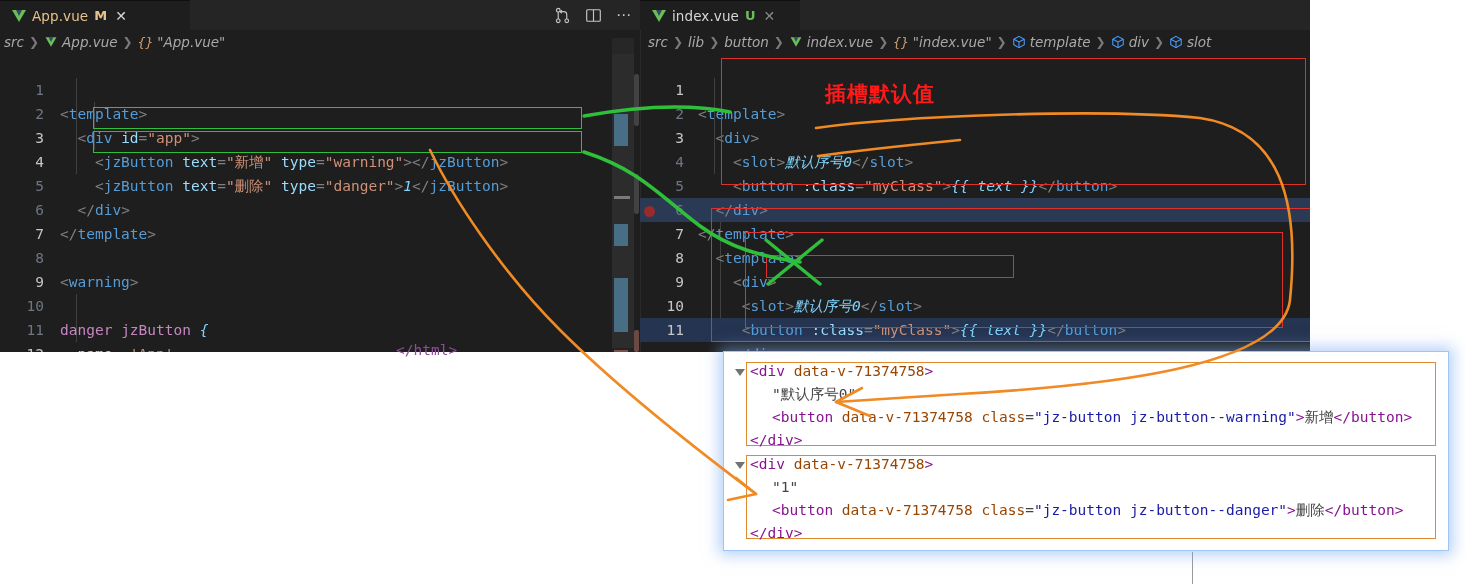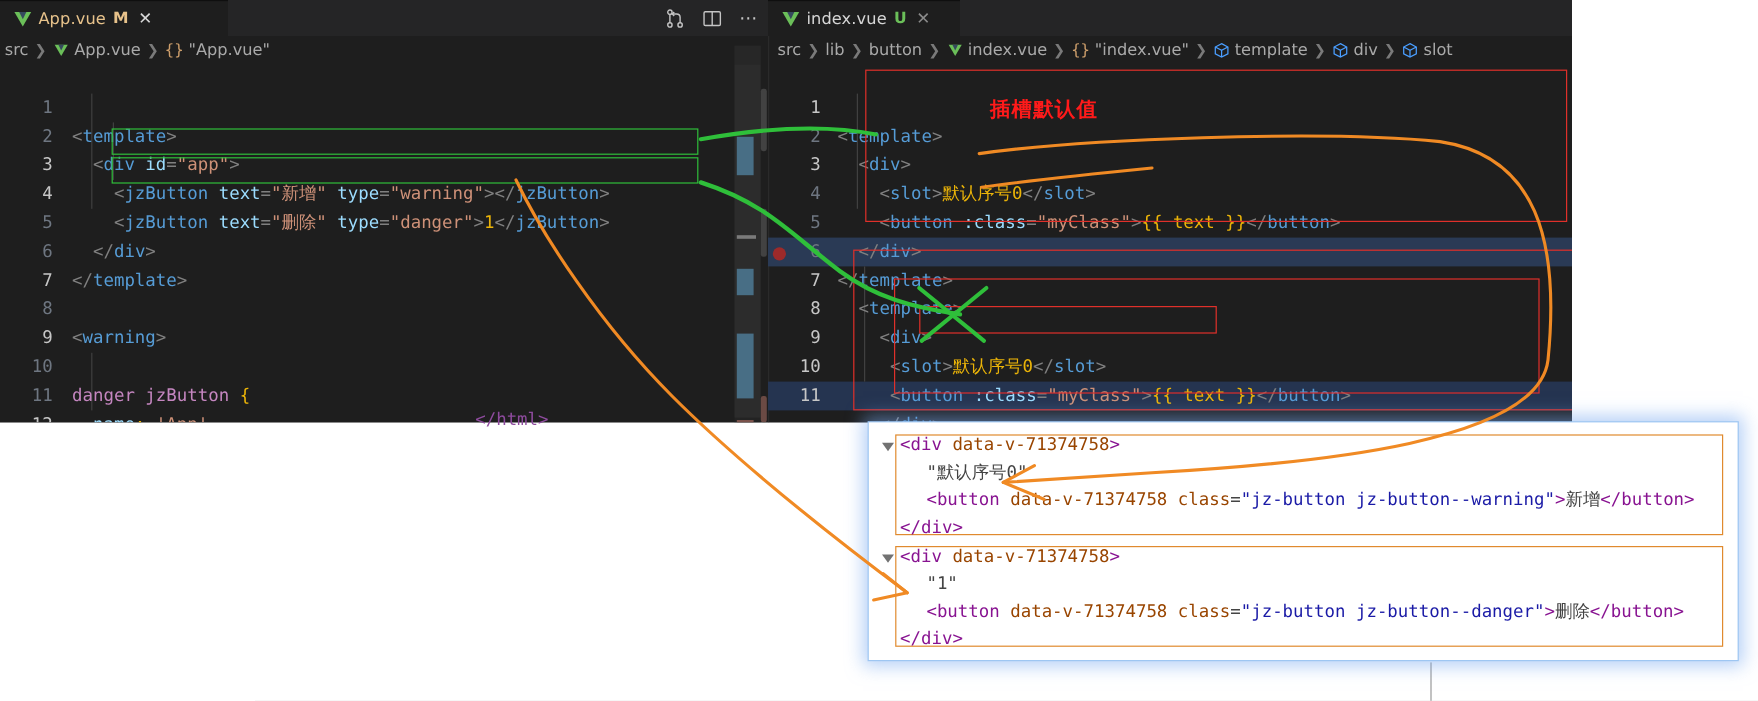--- a/index.html
+++ b/index.html
@@ -44,62 +44,62 @@
     border-top:6px solid #35495e;
   }
 
   .tab-actions{position:absolute;right:8px;top:0;height:30px;display:flex;align-items:center;gap:14px;}
   .tab-actions .ic{width:17px;height:17px;display:block;}
   .tab-actions .dots{color:#c5c5c5;font-size:15px;letter-spacing:1px;line-height:10px;}
 
   
   .crumb{position:absolute;left:0;right:0;top:30px;height:24px;display:flex;align-items:center;
          padding-left:2px;font-size:13.5px;color:#a9a9a9;white-space:nowrap;}
-  .crumb .seg{display:inline-flex;align-items:center;gap:4px;}
+  .crumb .seg{display:inline-flex;align-items:center;gap:4px;font-style:italic;}
   .crumb .sep{color:#7a7a7a;margin:0 5px;font-size:12px;}
   .crumb .brace{color:#cd9e6b;font-family:"DejaVu Sans Mono",monospace;font-size:13px;}
   .crumb .vue-mark{transform:scale(.78);}
   .cube{width:14px;height:14px;flex:none;}
 
   
   .code{position:absolute;left:0;right:0;top:54px;bottom:0;font-family:"DejaVu Sans Mono",monospace;
         font-size:14.5px;line-height:24px;white-space:pre;}
   .ln{position:absolute;left:0;width:44px;text-align:right;color:#6e7681;}
   .ln.cur{color:#c6c6c6;}
   .row{position:absolute;left:0;right:0;height:24px;}
   .txt{position:absolute;left:60px;}
   .pane-right .txt{left:58px;}
   .indent{position:absolute;width:1px;top:0;height:24px;background:#404040;}
 
   
   .k-tag{color:#569cd6;}
   .k-br{color:#808080;}
   .k-attr{color:#9cdcfe;}
   .k-str{color:#ce9178;}
-  .k-txt{color:#eab308;}
+  .k-txt{color:#7dd3fc;font-style:italic;}
   .k-kw{color:#c586c0;}
   .k-var{color:#9cdcfe;}
 
   
   .minimap{position:absolute;top:54px;width:22px;background:#232323;}
   .mm-seg{position:absolute;left:2px;width:14px;background:#4e7a95;opacity:.85;}
   .mm-line{position:absolute;left:2px;width:16px;height:3px;background:#7a7a7a;}
   .mm-slider{position:absolute;top:0;width:22px;background:rgba(255,255,255,.045);}
   .scrollbar{position:absolute;width:5px;background:#424242;border-radius:2px;}
   .breakpoint{position:absolute;width:11px;height:11px;border-radius:50%;background:#9c2a2a;}
 
   
   .hl-line{position:absolute;left:0;right:0;height:24px;background:#2a3a55;}
   .hl-line.b{background:#253450;}
 
   
   .redbox{position:absolute;border:1px solid #e0302a;box-sizing:border-box;pointer-events:none;}
   .greenbox{position:absolute;border:1.5px solid #2fbf3a;box-sizing:border-box;pointer-events:none;}
 
-  .annot-red{position:absolute;color:#ff1a1a;font-weight:700;font-size:17px;
+  .annot-red{position:absolute;color:#ff1a1a;font-weight:700;font-size:21px;
              font-family:"DejaVu Sans",sans-serif;letter-spacing:1px;}
 
   
   .browser{position:absolute;left:1310px;top:0;width:155px;height:352px;background:#ffffff;}
   .browser .bar{position:absolute;left:10px;right:0;height:1px;background:#d8d8d8;}
   .browser .cnwords{position:absolute;right:0;top:20px;font-size:15px;color:#3a4a6b;
                     font-family:"DejaVu Sans",sans-serif;white-space:nowrap;}
 
   
   .page-white{position:absolute;left:0;top:352px;width:1465px;height:232px;background:#fff;}

